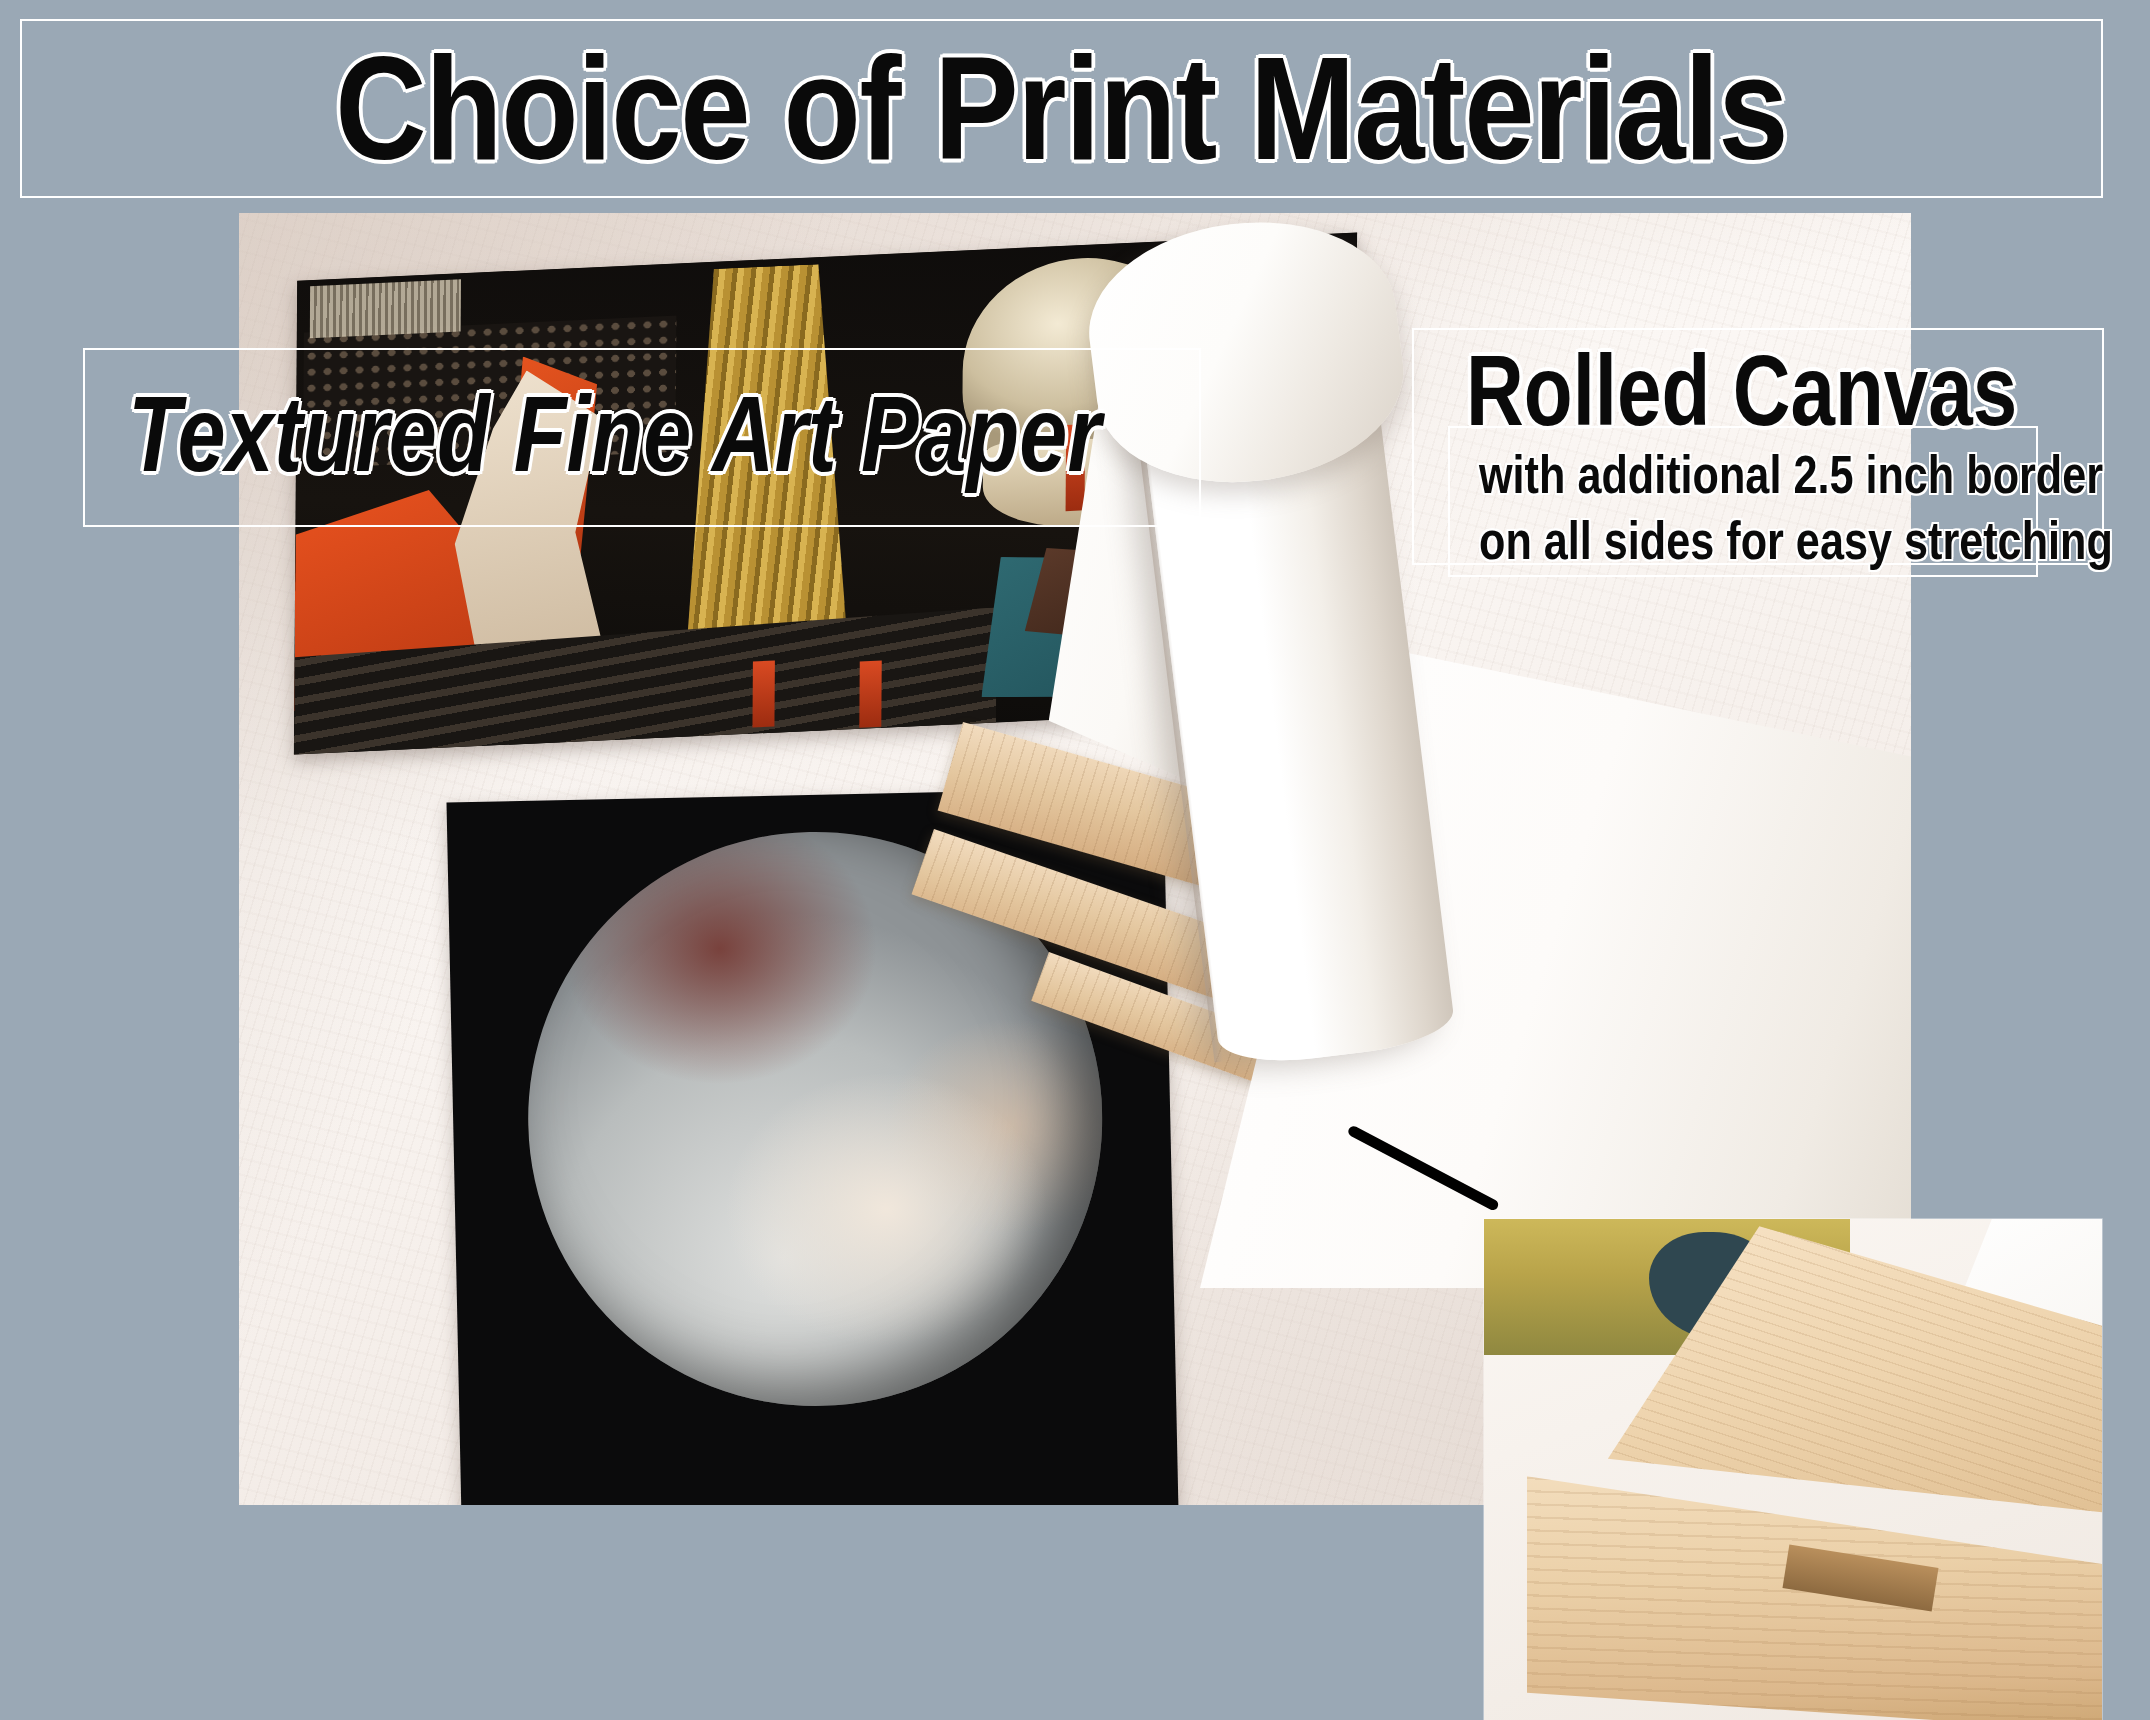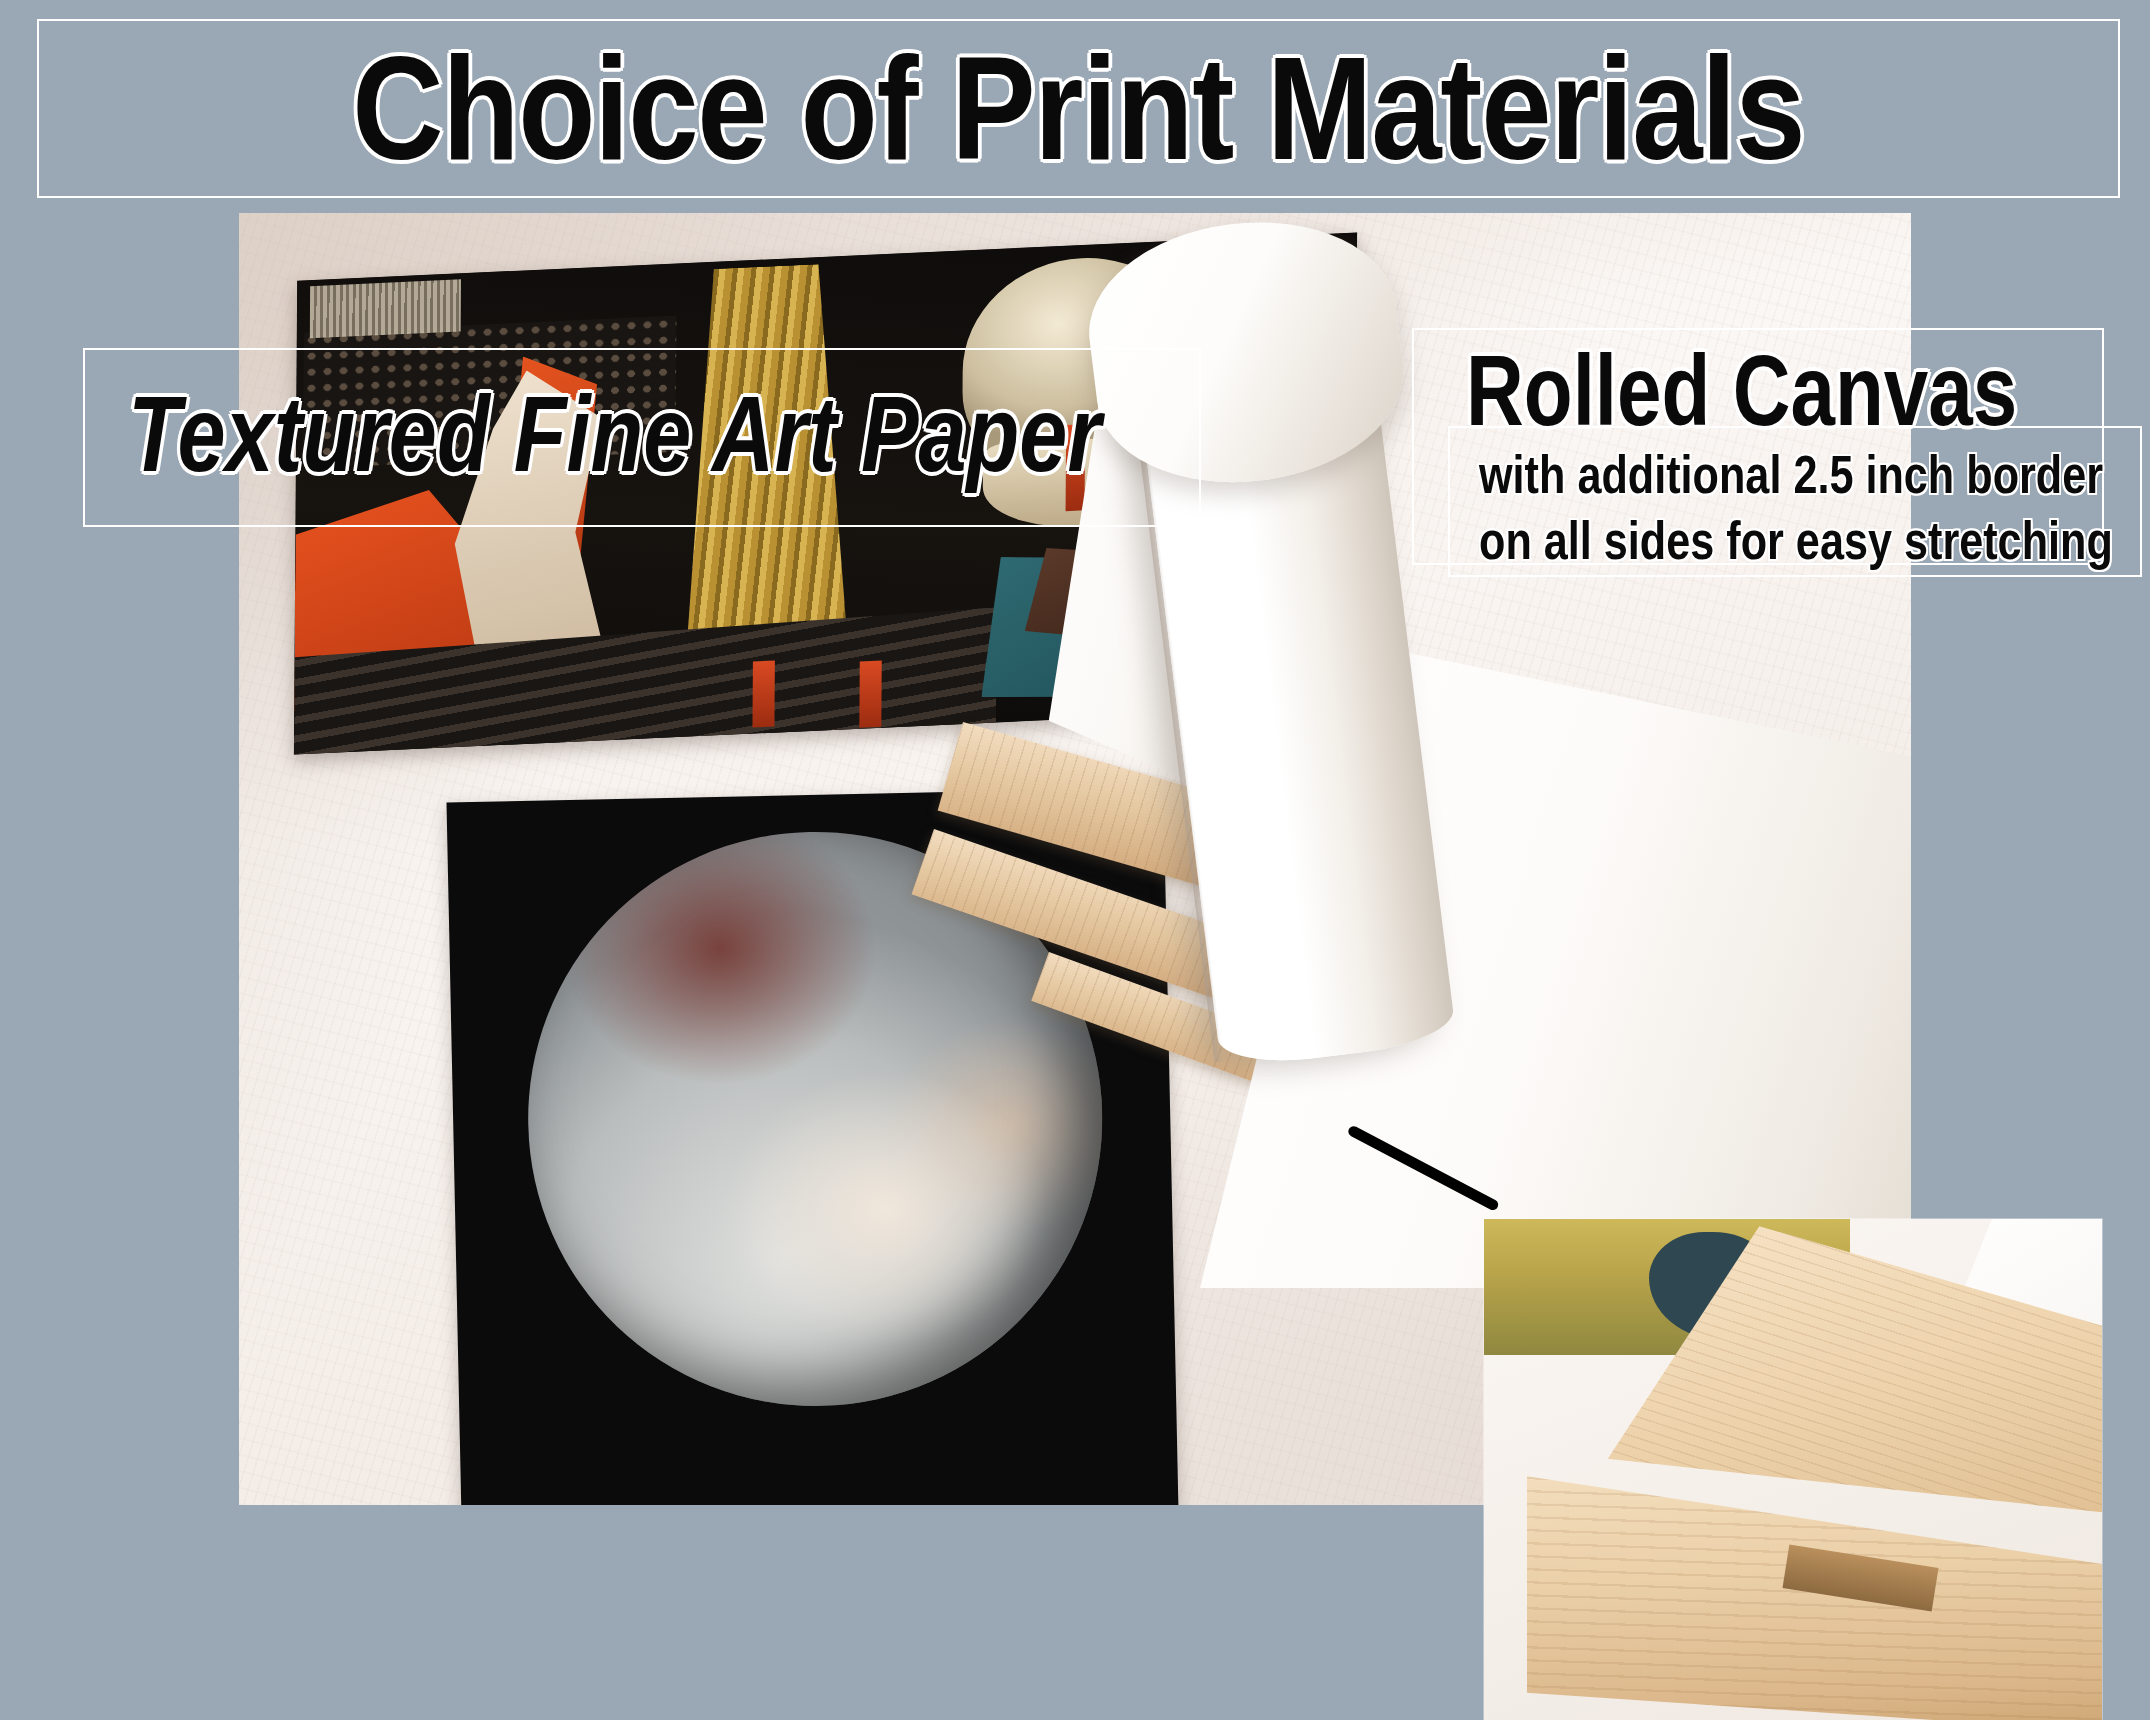--- a/index.html
+++ b/index.html
@@ -31,21 +31,21 @@
     text-shadow:
       -2.2px -2.2px 0 #ffffff, 2.2px -2.2px 0 #ffffff,
       -2.2px  2.2px 0 #ffffff, 2.2px  2.2px 0 #ffffff,
       -2.2px  0px 0 #ffffff, 2.2px  0px 0 #ffffff,
        0px -2.2px 0 #ffffff, 0px  2.2px 0 #ffffff;
   }
   .boxed{ border:2.2px solid #ffffff; box-sizing:border-box; }
 
   
   #title-box{
-    position:absolute;left:37px;top:18.6px;width:2083px;height:179px;
+    position:absolute;left:20px;top:18.6px;width:2083px;height:179px;
     display:flex;align-items:center;justify-content:center;
   }
   #title-text{
     font-size:147px;letter-spacing:-1.4px;
     transform:scaleX(.86);transform-origin:center center;
   }
 
   
   #photo-main{
     position:absolute;left:239px;top:213px;width:1672px;height:1292px;
@@ -217,21 +217,21 @@
   }
 
   
   .label{position:absolute;box-sizing:border-box;}
 
   #lbl-fineart{left:83px;top:348px;width:1118px;height:179px;font-style:italic;}
   #lbl-fineart .t{position:absolute;left:43px;top:30px;font-size:108px;}
 
   #lbl-rolled{left:1412px;top:328px;width:692px;height:237px;}
   #lbl-rolled .t1{position:absolute;left:52px;top:10px;font-size:100px;}
-  #lbl-rolledsub{left:1448px;top:426px;width:694px;height:151px;}
+  #lbl-rolledsub{left:1448px;top:426px;width:590px;height:151px;}
   #lbl-rolledsub .t2{position:absolute;left:29px;top:18.6px;font-size:54px;}
   #lbl-rolledsub .t3{position:absolute;left:29px;top:85px;font-size:54px;}
 
   #lbl-lustre{left:245px;top:909px;width:961px;height:287px;}
   #lbl-lustre .t{position:absolute;left:44px;top:24.4px;font-size:109px;}
 
   #lbl-hang{left:1217px;top:872px;width:883px;height:287px;}
   #lbl-hang .t1{position:absolute;left:179px;top:24.4px;font-size:108px;}
   #lbl-hang .t2{position:absolute;left:186px;top:138px;font-size:108px;}
 

